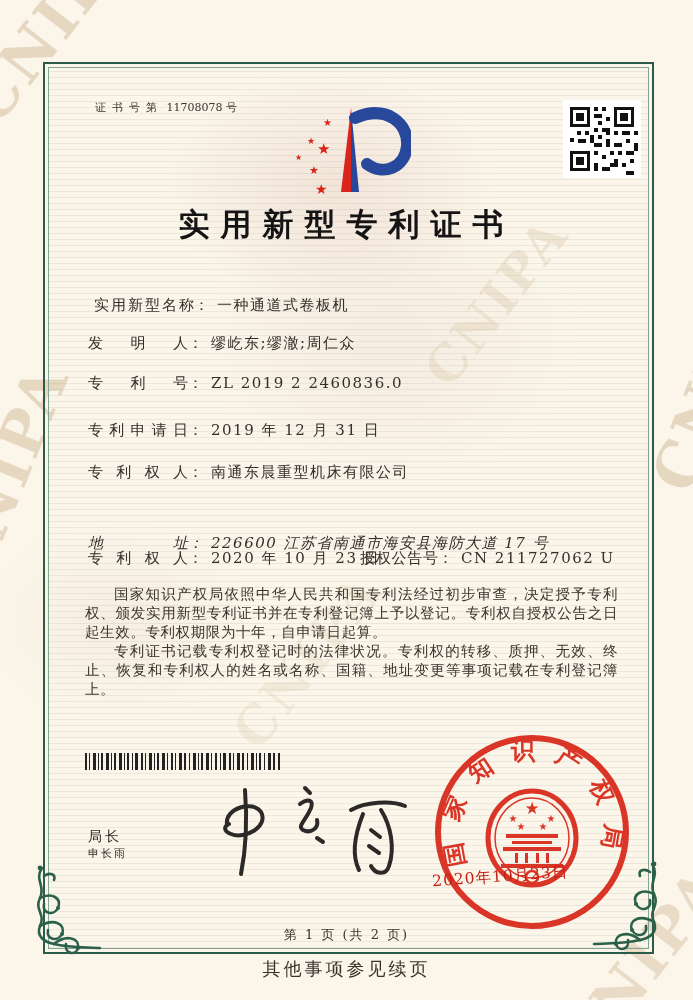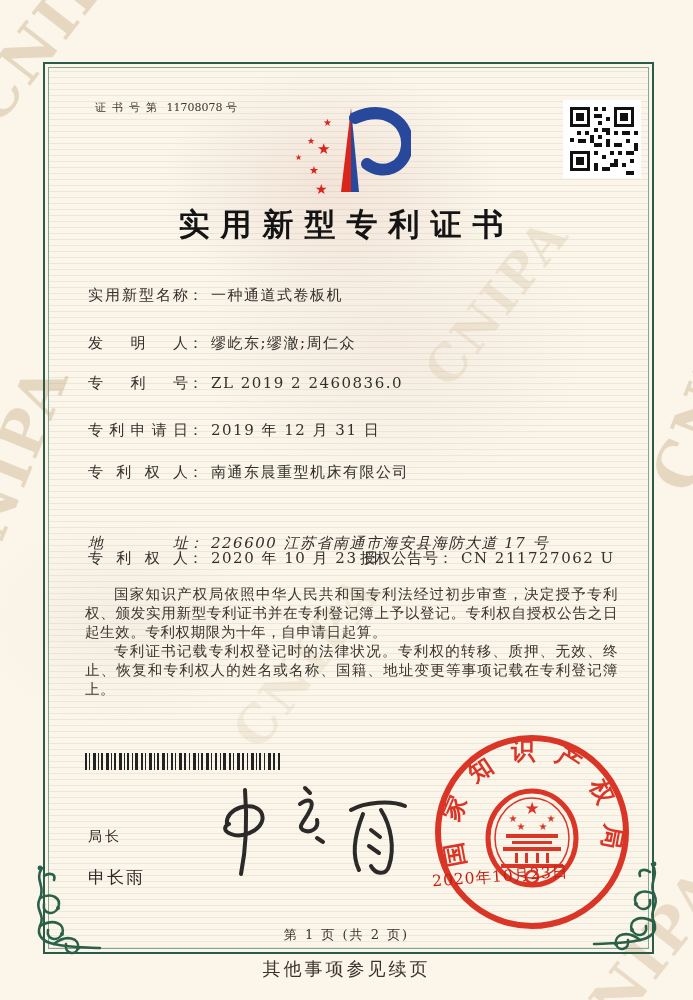--- a/index.html
+++ b/index.html
@@ -35,32 +35,32 @@
   .logo{position:absolute; left:283px; top:104px; z-index:4;}
   .qr{position:absolute; left:563px; top:100px; z-index:4;}
   .title{position:absolute; left:43px; top:204px; width:607px; z-index:4;
          text-align:center; font-size:31px; font-weight:bold; letter-spacing:11px;
          box-sizing:border-box; color:#141414;}
   
   .row{position:absolute; left:88px; width:540px; z-index:4; font-size:15px; color:#32302b; white-space:nowrap;}
   .lbl{display:inline-block; width:100px; text-align:justify; text-align-last:justify; vertical-align:bottom;}
   .colon{display:inline-block; margin-right:8px;}
   .val{letter-spacing:1.5px;}
-  .row1{top:286px;} .row2{top:334px;} .row3{top:374px;} .row4{top:421px;}
+  .row1{top:296px;margin-left:6px;} .row2{top:334px;} .row3{top:374px;} .row4{top:421px;}
   .row5{top:463px;} .row6{top:534px;font-style:italic;} .row7{top:549px;}
   .pair2{position:absolute; left:272px; top:0;}
   .pair2 .lbl{width:78px;}
   
   .paras{position:absolute; left:85px; top:585px; width:533px; z-index:4;
          font-size:14.5px; line-height:19px; letter-spacing:.6px; text-align:justify; color:#3a342d;}
   .paras p{margin:0; text-indent:2em;}
   
   .barcode{position:absolute; left:85px; top:753px; z-index:4;}
   .officer-title{position:absolute; left:88px; top:812px; z-index:4; font-size:14px; letter-spacing:3px;margin-top:16px;}
-  .officer-name{position:absolute; left:88px; top:846px; z-index:4; font-size:17px; letter-spacing:2px;margin-top:20px;}
+  .officer-name{position:absolute; left:88px; top:846px; z-index:4; font-size:11px; letter-spacing:2px;}
   .signature{position:absolute; left:205px; top:782px; z-index:5;}
   
   .seal{position:absolute; left:424px; top:732px; z-index:6; opacity:.93;}
   .seal-date{position:absolute; left:432px; top:864px; width:205px; z-index:7;
              color:#c32013; font-size:15.5px; letter-spacing:1px; transform:rotate(-4deg); white-space:nowrap;}
   
   .page-info{position:absolute; left:43px; top:926px; width:607px; z-index:4;
              text-align:center; font-size:13px; letter-spacing:2px; color:#3a342d;}
   .foot-note{position:absolute; left:0; top:957px; width:693px; z-index:4;
              text-align:center; font-size:18px; letter-spacing:3px; color:#3a332c;}

